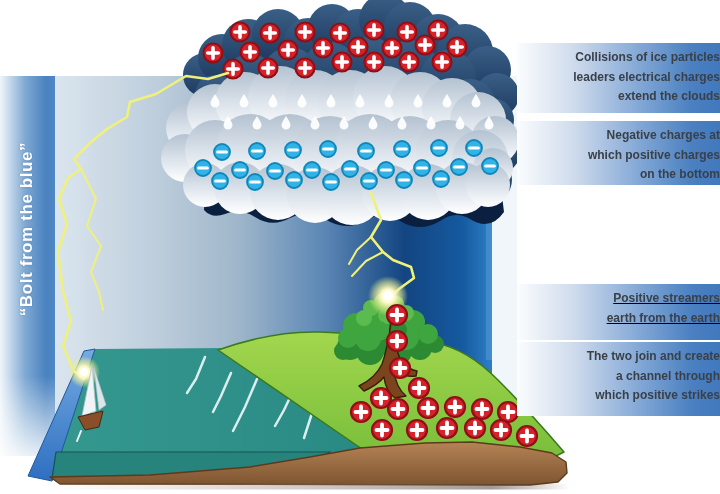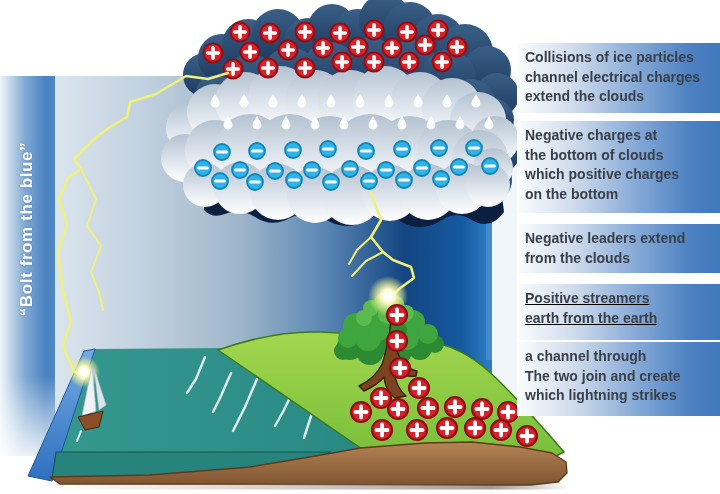--- a/index.html
+++ b/index.html
@@ -14,21 +14,21 @@
     letter-spacing:.6px;text-shadow:0 0 2px rgba(30,70,130,.35);
   }
   
   .info-panel{position:absolute;left:517px;top:0;width:203px;height:494px;}
   .info-block{
     position:absolute;left:0;width:203px;box-sizing:border-box;
     background:linear-gradient(90deg,#fbfdfe 0%,#cfdbec 28%,#83a8d6 60%,#4b80c1 86%,#4179bd 100%);
     padding:5px 0 0 8px;
   }
   .info-line{
-    color:#394049;font-weight:bold;font-size:14px;line-height:19.5px;white-space:nowrap;
+    color:#394049;font-weight:bold;font-size:12px;line-height:19.5px;white-space:nowrap;text-align:right;
   }
 </style>
 </head>
 <body>
 
 <div id="stage">
 
 <svg id="scene" width="720" height="494" viewBox="0 0 720 494">
   <defs>
     <linearGradient id="bandGrad" x1="0" y1="0" x2="1" y2="0">
@@ -399,37 +399,32 @@
         <circle cx="527" cy="436" r="10" fill="#D7212B" stroke="#8E1016" stroke-width="2.2"></circle>
         <path d="M 521.5 436 H 532.5 M 527 430.5 V 441.5" stroke="#FFFFFF" stroke-width="3.8" fill="none" stroke-linecap="round"></path>
       </g>
 </svg>
 
 <div class="quote-text">“Bolt from the blue”</div>
 
 <div class="info-panel" id="infoPanel">
       <div class="info-block" style="top: 43px; height: 70px;">
         <div class="info-line">Collisions of ice particles</div>
-        <div class="info-line">channel electrical charges</div>
+        <div class="info-line">leaders electrical charges</div>
         <div class="info-line">extend the clouds</div>
       </div>
-      <div class="info-block" style="top: 121px; height: 92px;">
+      <div class="info-block" style="top: 121px; height: 64px;">
         <div class="info-line">Negative charges at</div>
-        <div class="info-line">the bottom of clouds</div>
         <div class="info-line">which positive charges</div>
         <div class="info-line">on the bottom</div>
-      </div>
-      <div class="info-block" style="top: 224px; height: 49px;">
-        <div class="info-line">Negative leaders extend</div>
-        <div class="info-line">from the clouds</div>
       </div>
       <div class="info-block" style="top: 284px; height: 56px; text-decoration: underline;">
         <div class="info-line">Positive streamers</div>
         <div class="info-line">earth from the earth</div>
       </div>
       <div class="info-block" style="top: 342px; height: 74px;">
+        <div class="info-line">The two join and create</div>
         <div class="info-line">a channel through</div>
-        <div class="info-line">The two join and create</div>
-        <div class="info-line">which lightning strikes</div>
+        <div class="info-line">which positive strikes</div>
       </div>
     </div>
 
 </div>
 
 </body></html>

